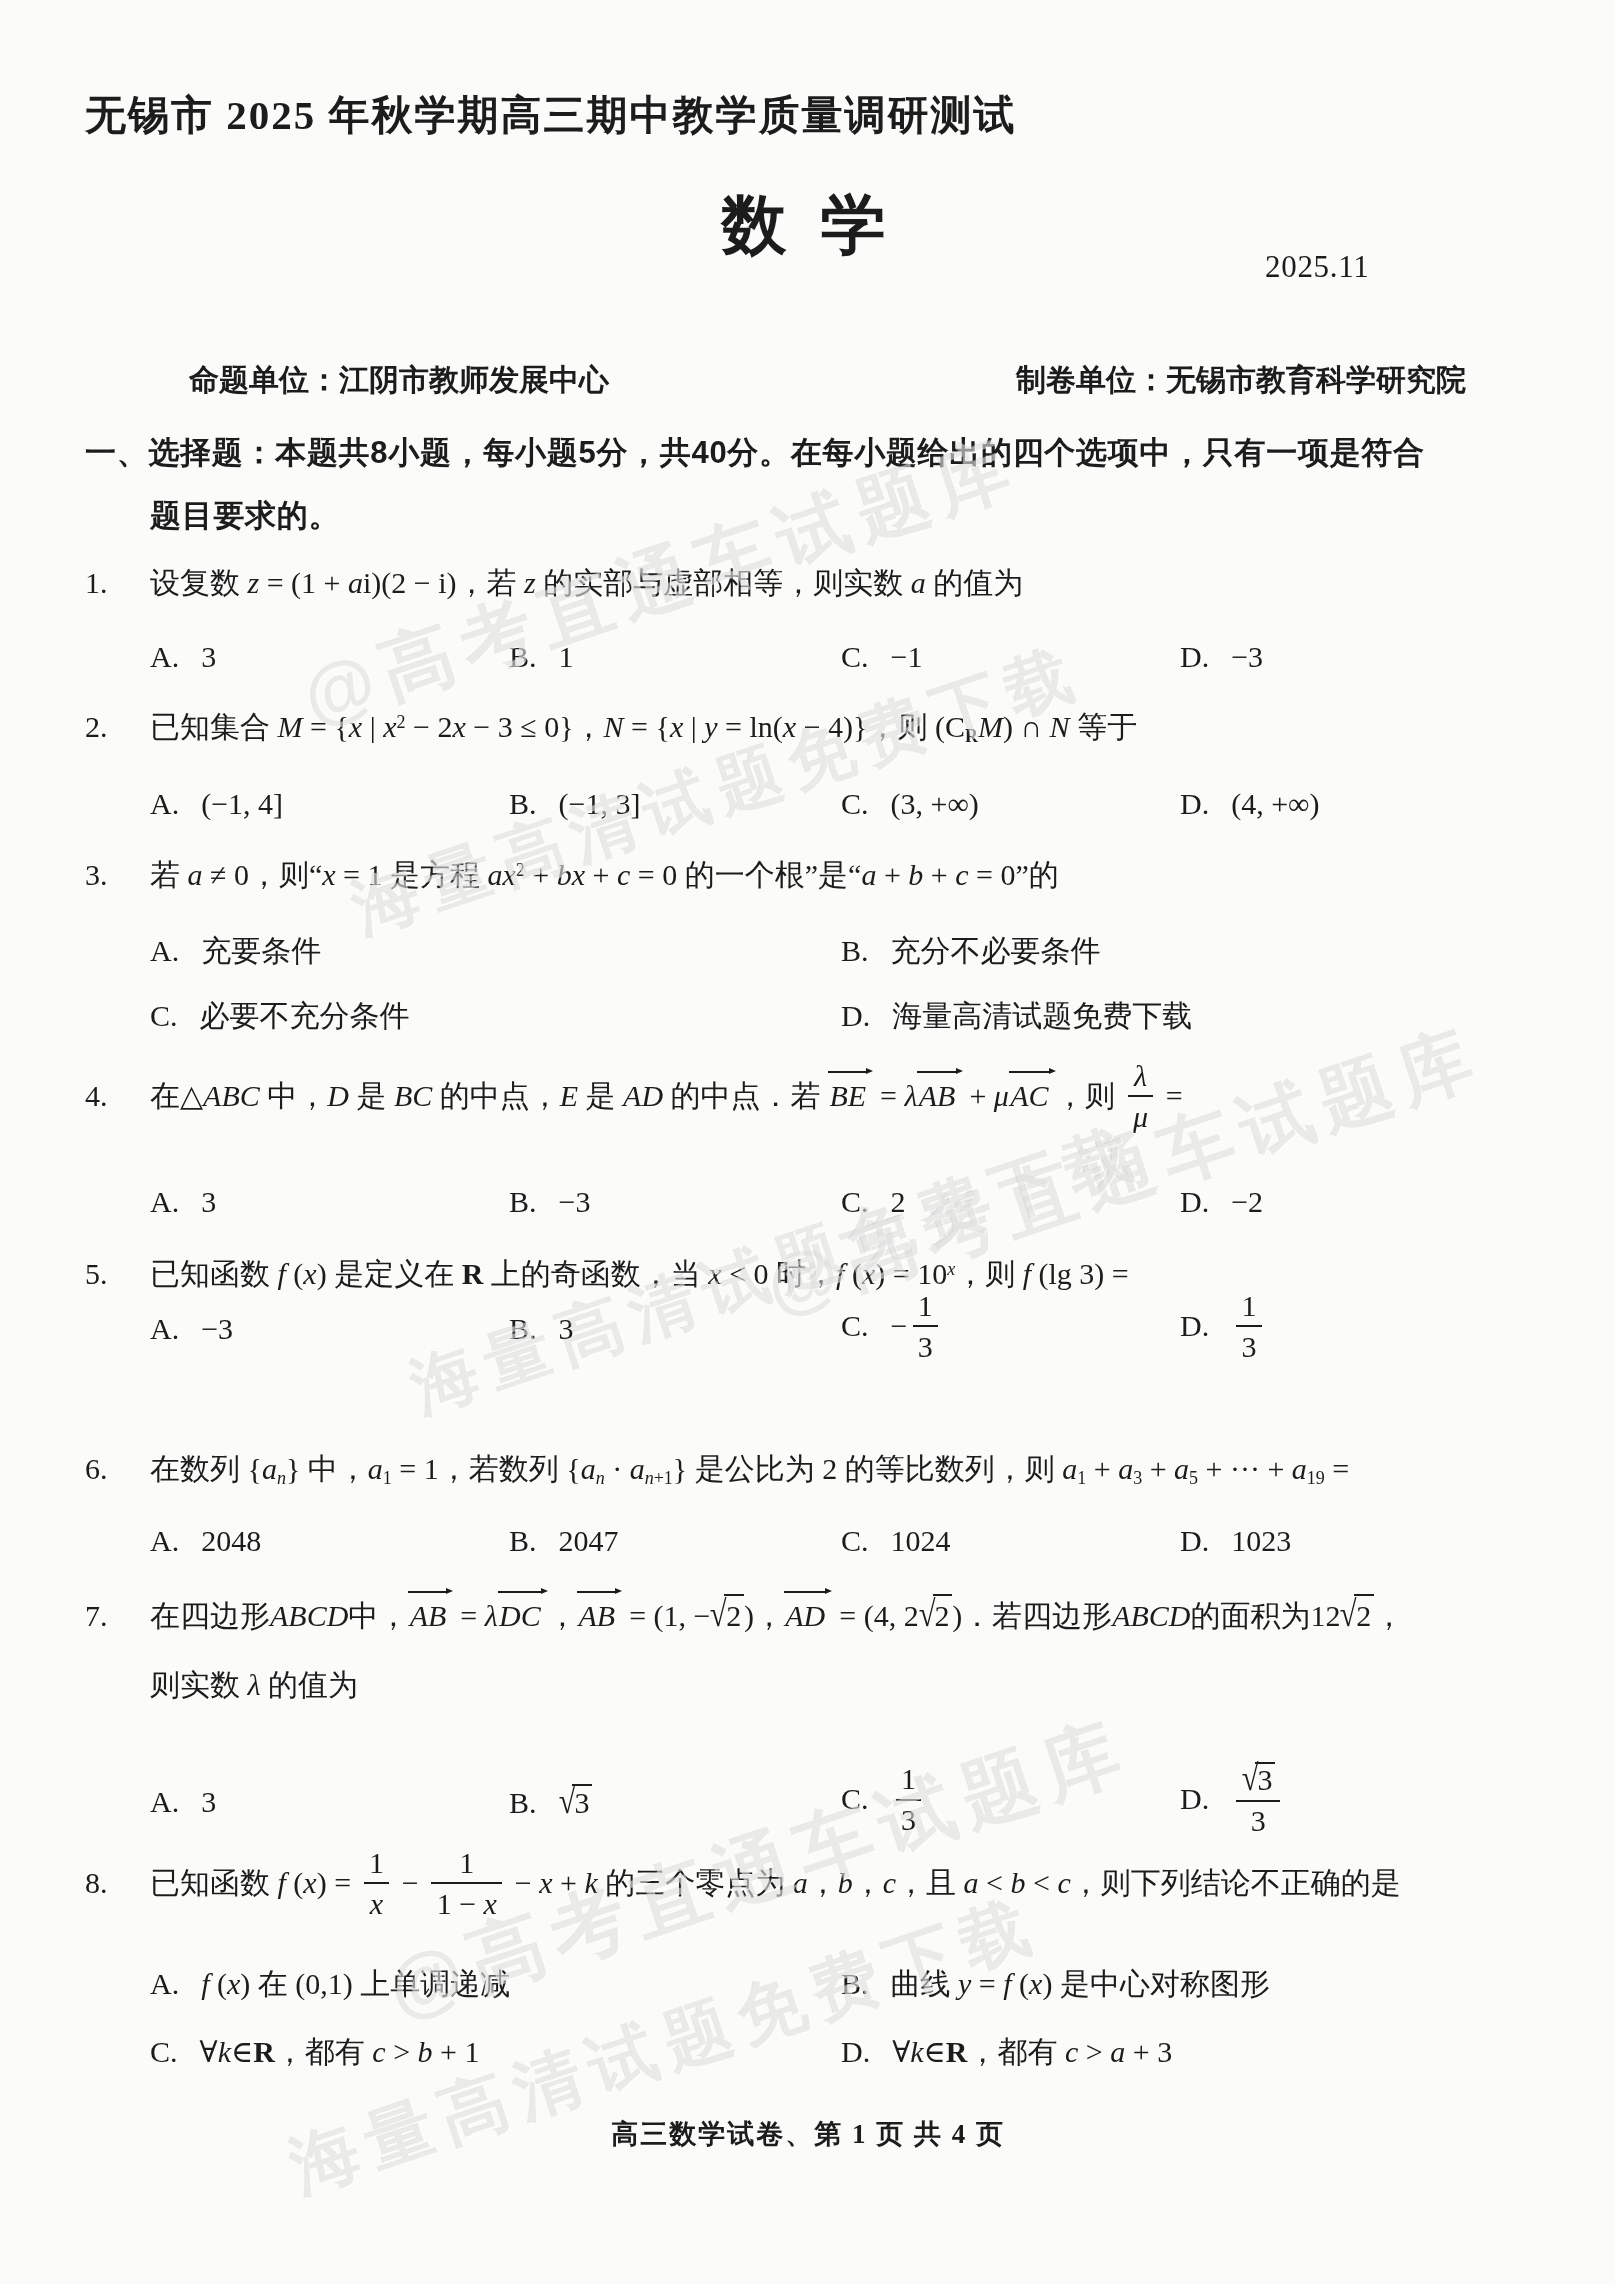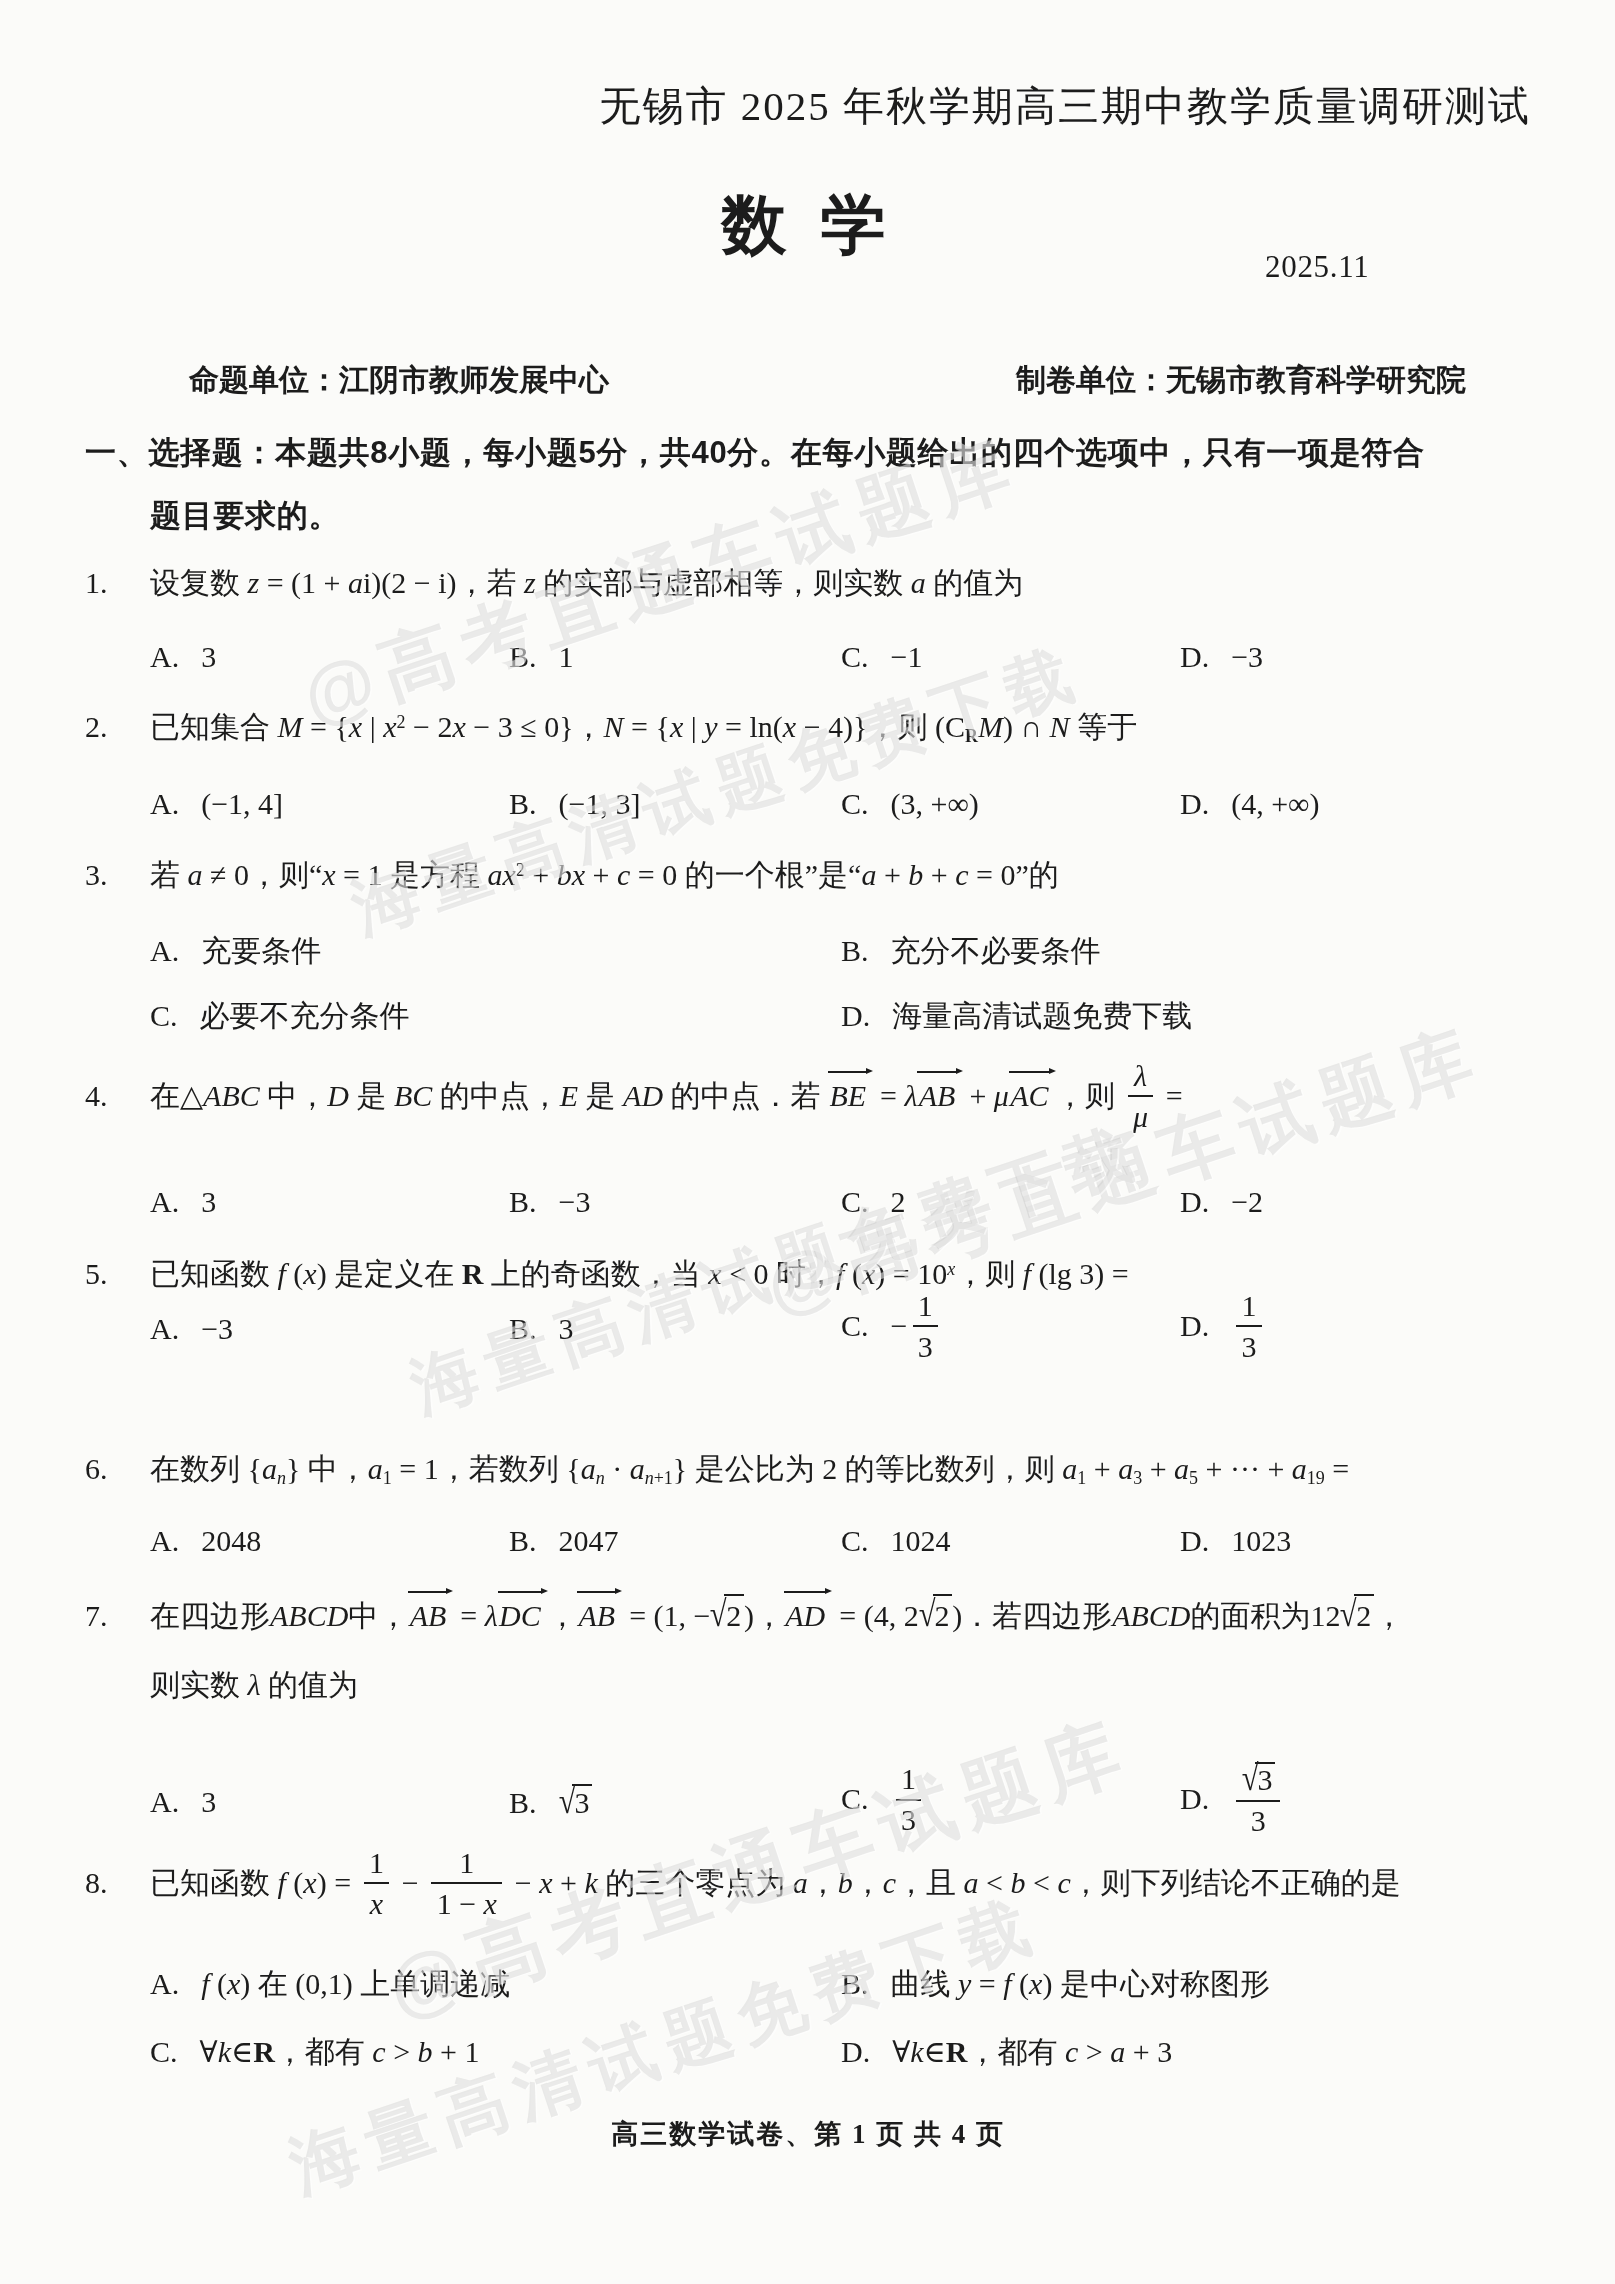--- a/index.html
+++ b/index.html
@@ -8,22 +8,22 @@
     width:1616px;height:2284px;
     background:#fbfbf9;
     overflow:hidden;
     color:#1c1c1c;
     font-family:"Liberation Serif","DejaVu Serif",serif;
   }
   .abs{position:absolute;left:85px;right:85px;}
 
   
   .title{
-    top:79px;text-align:right;
-    font-size:41px;font-weight:400;letter-spacing:2px;
+    top:88px;text-align:left;
+    font-size:41px;font-weight:700;letter-spacing:2px;
   }
   .subject{
     top:181px;text-align:center;
     font-size:65px;font-weight:700;letter-spacing:9px;
   }
   .date{
     position:absolute;left:1265px;top:249px;
     font-size:31px;letter-spacing:0.7px;
   }
   .orgline{

